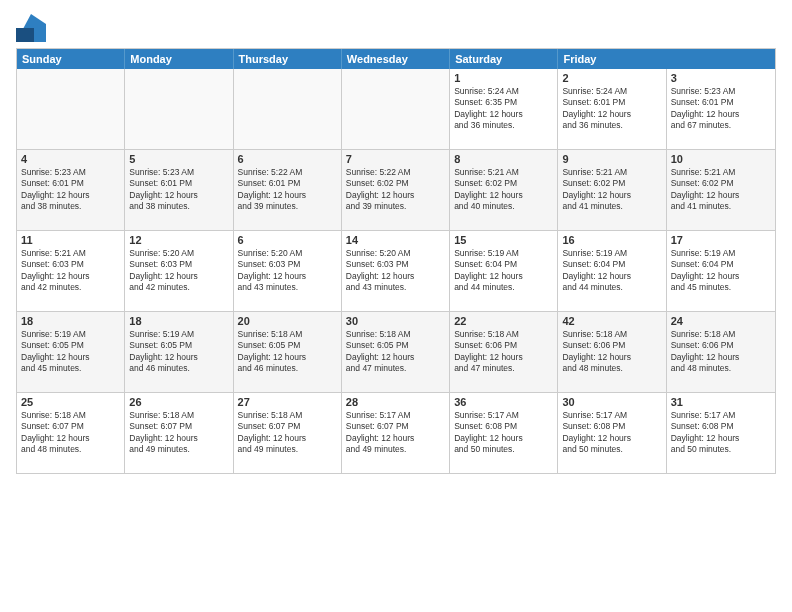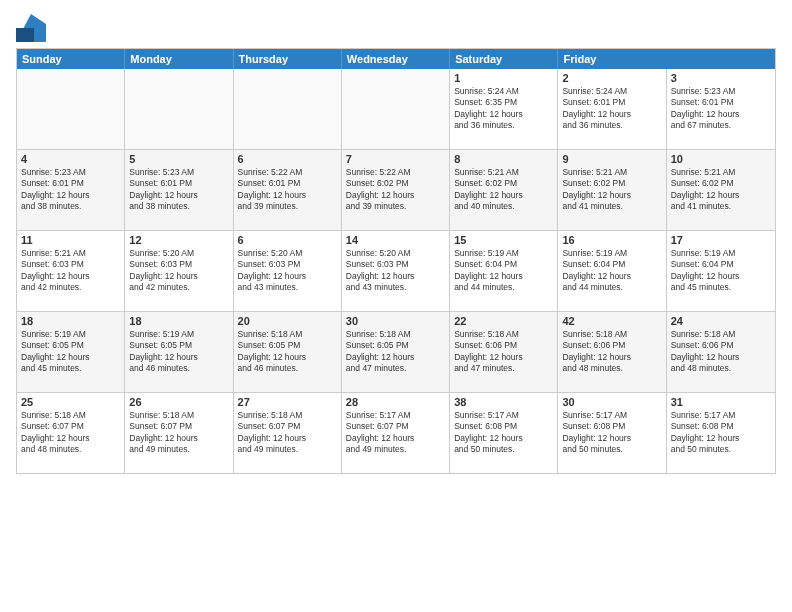--- a/index.html
+++ b/index.html
@@ -344,21 +344,21 @@
             <span class="cell-line">and 49 minutes.</span>
           </div>
           <div class="cal-cell">
             <span class="day-num">28</span>
             <span class="cell-line">Sunrise: 5:17 AM</span>
             <span class="cell-line">Sunset: 6:07 PM</span>
             <span class="cell-line">Daylight: 12 hours</span>
             <span class="cell-line">and 49 minutes.</span>
           </div>
           <div class="cal-cell">
-            <span class="day-num">38</span>
+            <span class="day-num">36</span>
             <span class="cell-line">Sunrise: 5:17 AM</span>
             <span class="cell-line">Sunset: 6:08 PM</span>
             <span class="cell-line">Daylight: 12 hours</span>
             <span class="cell-line">and 50 minutes.</span>
           </div>
           <div class="cal-cell">
             <span class="day-num">30</span>
             <span class="cell-line">Sunrise: 5:17 AM</span>
             <span class="cell-line">Sunset: 6:08 PM</span>
             <span class="cell-line">Daylight: 12 hours</span>

